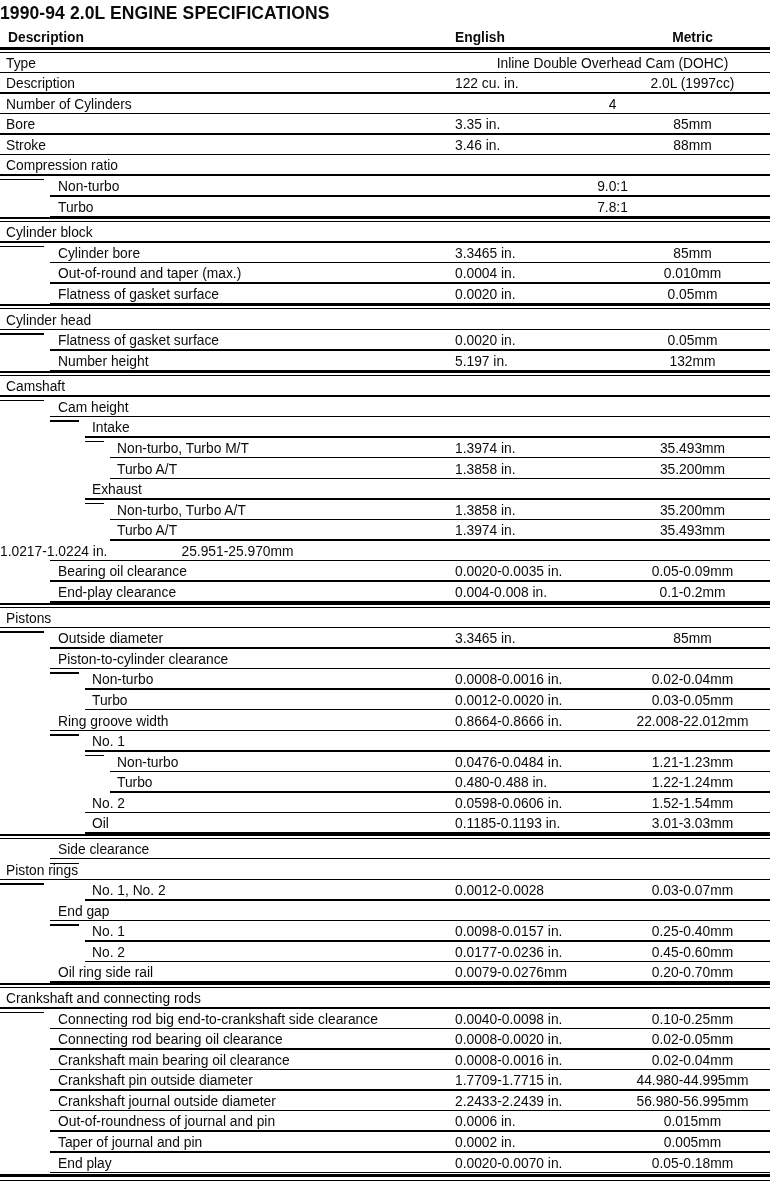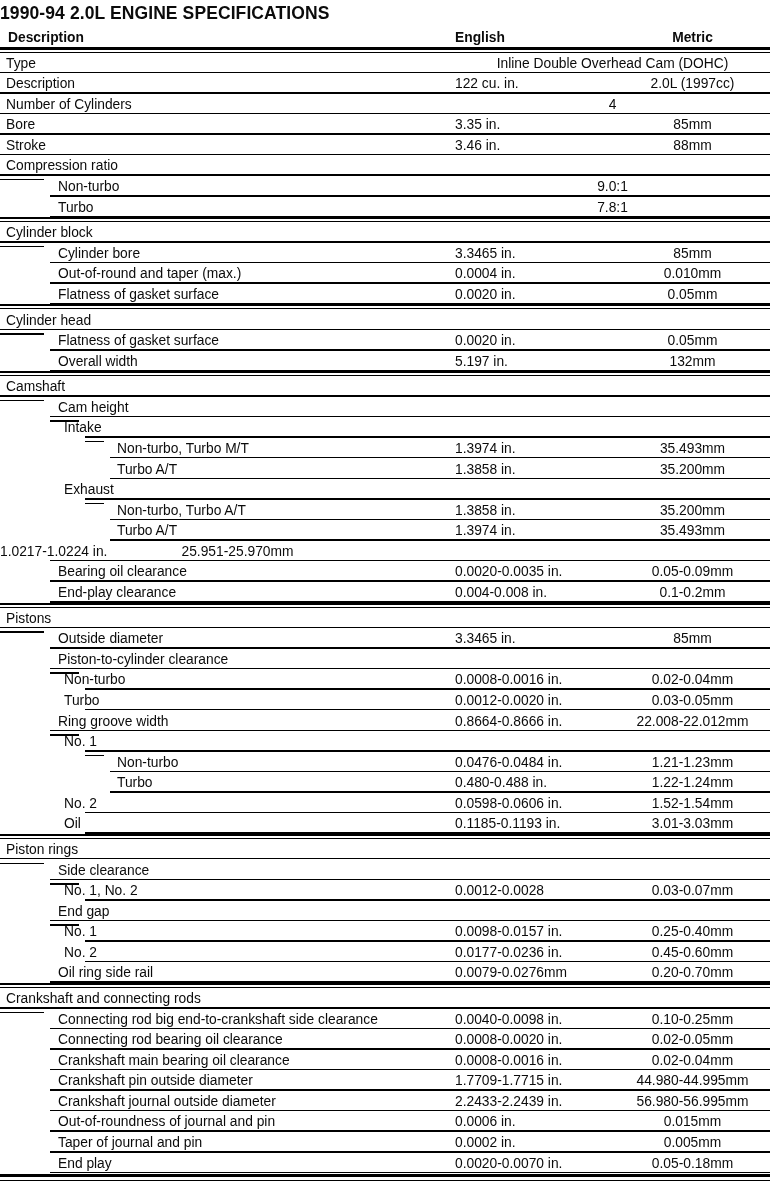--- a/index.html
+++ b/index.html
@@ -43,21 +43,21 @@
     position:relative;
     height:20.58px;
     display:flex;
     align-items:flex-end;
     font-size:13.8px;
     padding-bottom:2.5px;
     box-sizing:border-box;
   }
   .lvl0 .cell-desc{padding-left:6px;}
   .lvl1 .cell-desc{padding-left:58px;}
-  .lvl2 .cell-desc{padding-left:64px;}
+  .lvl2 .cell-desc{padding-left:92px;}
   .lvl3 .cell-desc{padding-left:117px;}
   .rule{
     position:absolute;bottom:0;right:0;
     height:1.5px;background:#000;
   }
   .stub{
     position:absolute;bottom:-4.5px;
     height:1.4px;background:#000;z-index:2;
   }
   .sep{
@@ -181,21 +181,21 @@
   <div class="stub" style="left: 0px; width: 44px;"></div>
       </div>
       <div class="row lvl1">
     <div class="cell-desc">Flatness of gasket surface</div>
     <div class="cell-english">0.0020 in.</div>
     <div class="cell-metric">0.05mm</div>
 
     <div class="rule" style="left: 50px;"></div>
   </div>
       <div class="row lvl1">
-    <div class="cell-desc">Overall width</div>
+    <div class="cell-desc">Number height</div>
     <div class="cell-english">5.197 in.</div>
     <div class="cell-metric">132mm</div>
 
     <div class="rule" style="left: 50px;"></div>
   </div>
       <div class="sep"></div>
       <div class="row lvl0">
     <div class="cell-desc">Camshaft</div>
     <div class="cell-english"></div>
     <div class="cell-metric"></div>
@@ -351,35 +351,35 @@
     <div class="rule" style="left: 85px;"></div>
   </div>
       <div class="row lvl2">
     <div class="cell-desc">Oil</div>
     <div class="cell-english">0.1185-0.1193 in.</div>
     <div class="cell-metric">3.01-3.03mm</div>
 
     <div class="rule" style="left: 85px;"></div>
   </div>
       <div class="sep"></div>
+      <div class="row lvl1">
+    <div class="cell-desc">Side clearance</div>
+    <div class="cell-english"></div>
+    <div class="cell-metric"></div>
+
+    <div class="rule" style="left: 50px;"></div>
+  <div class="stub" style="left: 50px; width: 29px;"></div>
+      </div>
       <div class="row lvl0">
     <div class="cell-desc">Piston rings</div>
     <div class="cell-english"></div>
     <div class="cell-metric"></div>
 
     <div class="rule" style="left: 0px;"></div>
   <div class="stub" style="left: 0px; width: 44px;"></div>
-      </div>
-      <div class="row lvl1">
-    <div class="cell-desc">Side clearance</div>
-    <div class="cell-english"></div>
-    <div class="cell-metric"></div>
-
-    <div class="rule" style="left: 50px;"></div>
-  <div class="stub" style="left: 50px; width: 29px;"></div>
       </div>
       <div class="row lvl2">
     <div class="cell-desc">No. 1, No. 2</div>
     <div class="cell-english">0.0012-0.0028</div>
     <div class="cell-metric">0.03-0.07mm</div>
 
     <div class="rule" style="left: 85px;"></div>
   </div>
       <div class="row lvl1">
     <div class="cell-desc">End gap</div>

